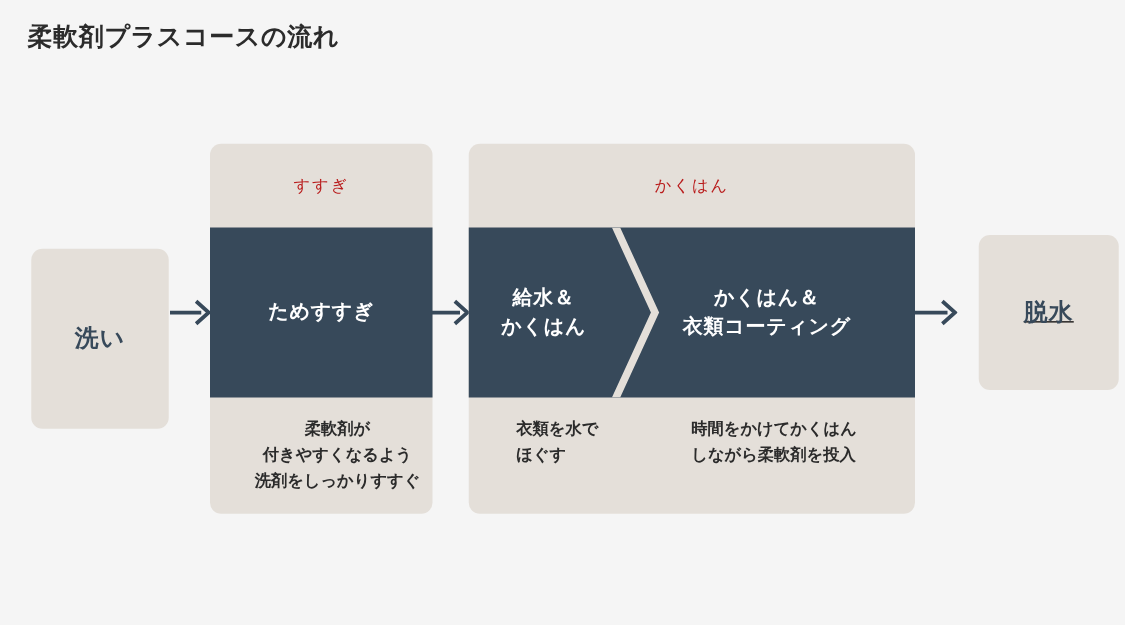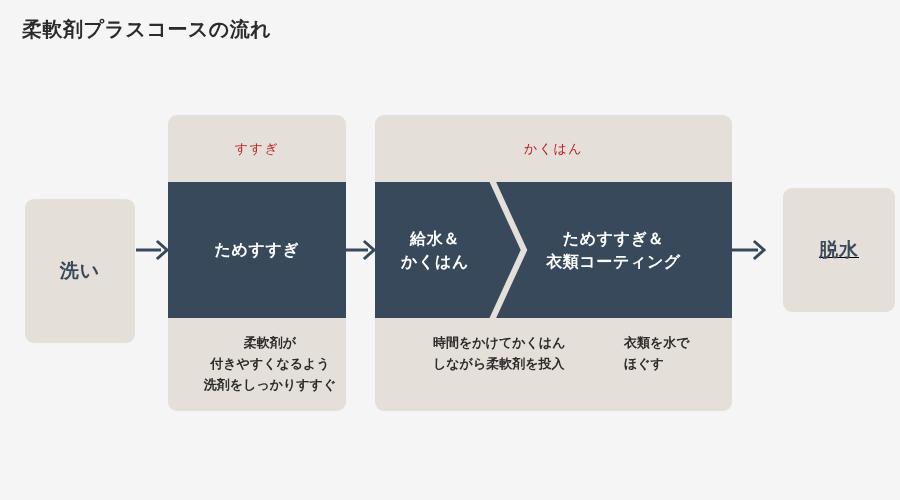--- a/index.html
+++ b/index.html
@@ -213,29 +213,29 @@
       <div id="cell-supply" class="dark-cell">
         <span class="cell-label">給水＆
 かくはん</span>
       </div>
       <div class="chevron-divider">
         <svg width="46" height="136" viewBox="0 0 46 136" aria-hidden="true">
           <polyline points="3,-4 36,68 3,140" fill="none" stroke="#E4DFD9" stroke-width="6" stroke-linejoin="miter" stroke-linecap="butt"></polyline>
         </svg>
       </div>
       <div id="cell-softener" class="dark-cell">
-        <span class="cell-label">ためすすぎ＆
+        <span class="cell-label">かくはん＆
 衣類コーティング</span>
       </div>
     </div>
     <div class="caption-area">
+      <div id="caption-supply" class="caption">衣類を水で
+ほぐす</div>
       <div id="caption-softener" class="caption">時間をかけてかくはん
 しながら柔軟剤を投入</div>
-      <div id="caption-supply" class="caption">衣類を水で
-ほぐす</div>
     </div>
   </div>
 
   <div id="arrow-3" class="arrow">
     <svg width="35" height="24" viewBox="0 0 35 24" aria-hidden="true">
       <line x1="0" y1="12" x2="27" y2="12" stroke="#37495A" stroke-width="3"></line>
       <polyline points="24,4 33,12 24,20" fill="none" stroke="#37495A" stroke-width="3" stroke-linecap="square" stroke-linejoin="miter"></polyline>
     </svg>
   </div>
 

